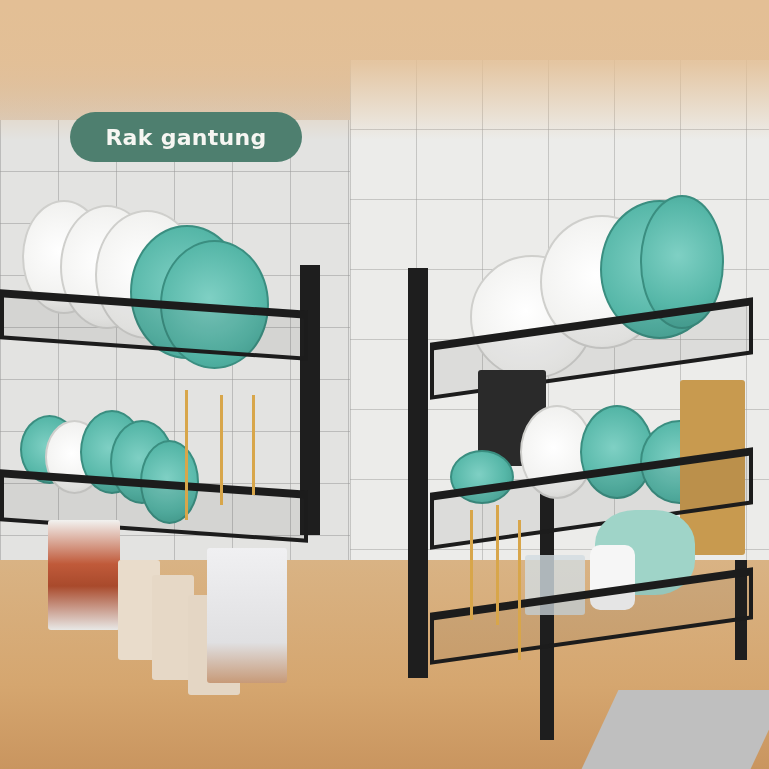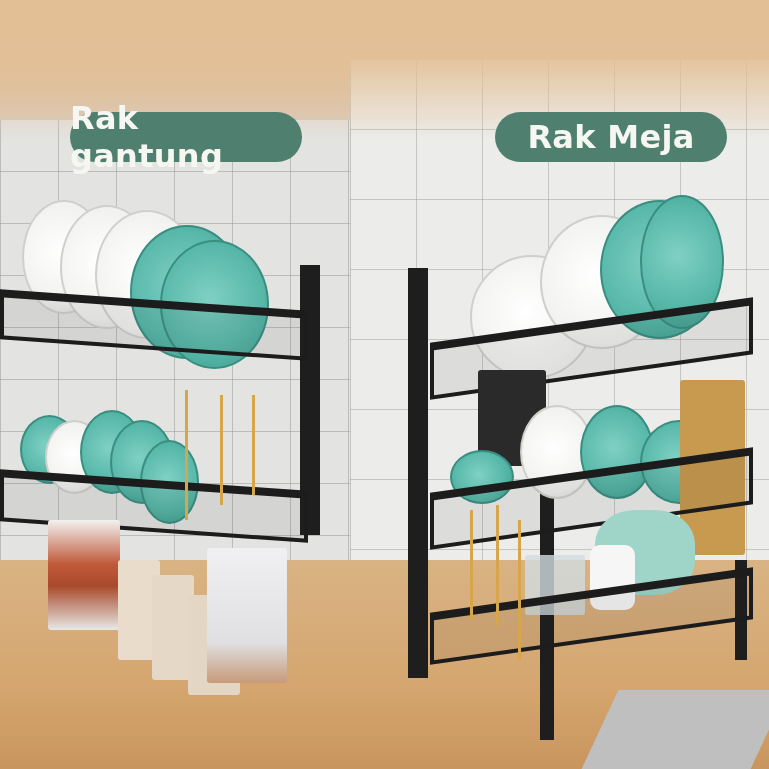--- a/index.html
+++ b/index.html
@@ -19,21 +19,21 @@
   .counter { position:absolute; left:0; top:560px; width:769px; height:209px;
     background: linear-gradient(180deg, #d9b384 0%, #d5a66f 60%, #c9955f 100%); }
   .counter-right { position:absolute; left:600px; top:690px; width:169px; height:79px; background:#bfbfbf; transform:skewX(-25deg); }
   .rack { position:absolute; border:4px solid #1c1c1c; border-top-width:8px; background:rgba(40,40,40,.08); }
   .post { position:absolute; background:#1e1e1e; }
   .plate { position:absolute; border-radius:50%; }
   .teal { background:radial-gradient(circle at 45% 45%, #7fd0c4 0%, #56b7a8 60%, #3e9a8c 100%); border:2px solid #3a8e80; }
   .white { background:radial-gradient(circle at 45% 45%, #ffffff 0%, #f0f0ee 70%, #d9d9d6 100%); border:2px solid #cfcfcc; }
   .box { position:absolute; border-radius:3px; }
   .pill { position:absolute; height:50px; border-radius:25px; background:#4e7f6f; color:#f6f6f2;
-    font-family:"DejaVu Sans", sans-serif; font-weight:bold; font-size:32px; display:flex; align-items:center; justify-content:center; letter-spacing:0.3px; }
+    font-family:"DejaVu Sans", sans-serif; font-weight:bold; font-size:22px; display:flex; align-items:center; justify-content:center; letter-spacing:0.3px; }
 </style>
 </head>
 <body>
 
 <div class="scene">
   <div class="wall-right"></div>
   <div class="wall-left"></div>
   <div class="warm-top"></div>
   <div class="counter"></div>
   <div class="counter-right"></div>
@@ -82,14 +82,13 @@
     <div class="plate" style="left:595px;top:510px;width:100px;height:85px;background:#9fd4c8;border-radius:40%;"></div>
     <div class="box" style="left:525px;top:555px;width:60px;height:60px;background:rgba(210,220,225,.8);"></div>
     <div class="box" style="left:590px;top:545px;width:45px;height:65px;background:#f6f6f6;border-radius:10px;"></div>
     <div class="rack" style="left:430px;top:590px;width:315px;height:40px;transform:skewY(-8deg);"></div>
     <div class="post" style="left:470px;top:510px;width:3px;height:110px;background:#d8a64a;"></div>
     <div class="post" style="left:496px;top:505px;width:3px;height:120px;background:#d8a64a;"></div>
     <div class="post" style="left:518px;top:520px;width:3px;height:140px;background:#d8a64a;"></div>
   </div>
 
   <div class="pill" style="left:70px;top:112px;width:232px;">Rak gantung</div>
-  <div class="pill" style="left:495px;top:112px;width:232px;">Rak Meja</div>
 </div>
 
 </body></html>

